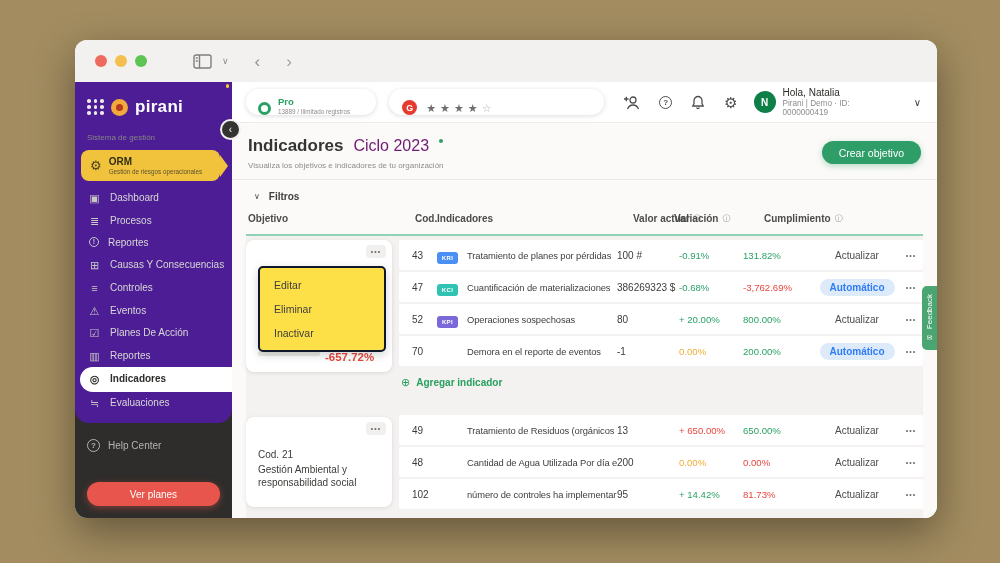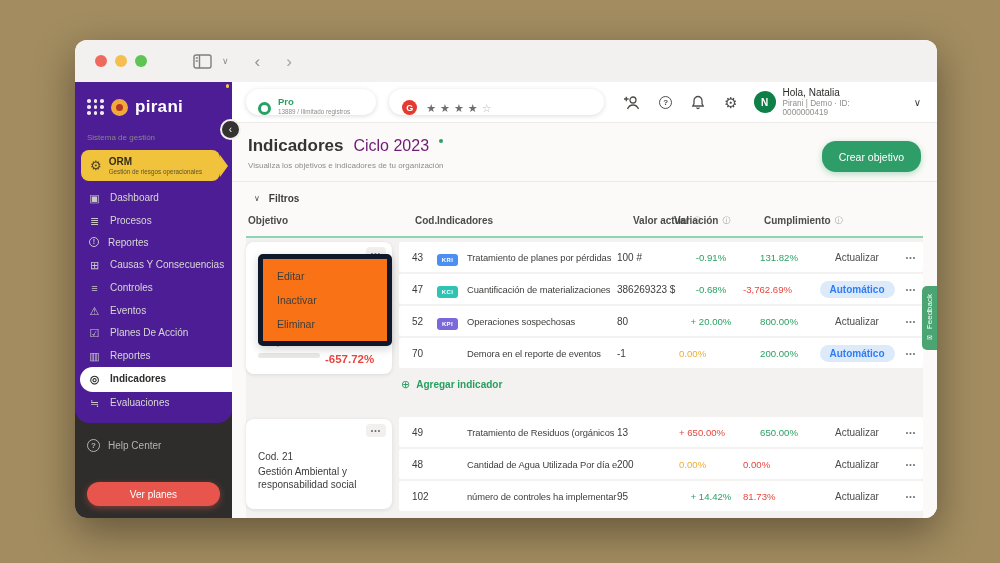--- a/index.html
+++ b/index.html
@@ -81,60 +81,60 @@
   .user-name{font-size:10px;font-weight:normal;color:#2b2b29;}
   .user-meta{font-size:8.2px;color:#8f8e8b;}
   .user-caret{margin-left:18px;font-size:10px;color:#3c3c3a;}
   
   .page-head{display:flex;align-items:flex-start;padding:13px 16px 9px;border-bottom:1px solid #eceae7;}
   .title-row{display:flex;align-items:baseline;gap:10px;}
   .pg-title{font-size:17px;font-weight:bold;color:#343432;margin:0;}
   .pg-cycle{font-size:16px;color:#701a75;}
   .cycle-dot{width:4px;height:4px;border-radius:50%;background:#2aa164;align-self:flex-start;margin-top:3px;}
   .pg-sub{font-size:8px;color:#8e8d8a;margin-top:5px;}
-  .crear-btn{margin-left:auto;margin-top:5px;background:#2f9d68;color:#fff;font-size:10.5px;height:31px;
+  .crear-btn{margin-left:auto;margin-top:5px;background:#2f9d68;color:#fff;font-size:10.5px;height:23px;
           padding:0 17px;border-radius:14px;border:none;font-family:inherit;box-shadow:0 2px 6px rgba(47,157,104,.35);}
   .filters-row{padding:11px 22px 8px;display:flex;gap:9px;align-items:center;}
   .flt-chev{font-size:8px;color:#4c4c4a;}
   .flt-label{font-size:10px;font-weight:bold;color:#3e3e3c;text-align:right;}
   
   .table{flex:1;padding:0 14px;min-height:0;display:flex;flex-direction:column;}
   .thead{position:relative;height:24px;border-bottom:2px solid #8ed3b4;flex:none;}
   .th{position:absolute;top:3px;font-size:10px;font-weight:bold;color:#4b4b49;display:flex;gap:4px;align-items:center;}
   .info{font-size:8px;color:#9b9a97;font-weight:normal;}
   .tbody{background:#f3f2f0;flex:1;padding-top:4px;min-height:0;}
   .group{display:flex;align-items:flex-start;}
   .obj-col{width:146px;margin-right:7px;flex:none;position:relative;}
   .rows-col{flex:1;min-width:0;}
   .card{background:#fff;border-radius:8px;box-shadow:0 1px 4px rgba(0,0,0,.1);position:relative;}
   .card1{height:132px;}
   .card2{height:90px;margin-top:2px;}
   .dots-btn{position:absolute;top:5px;right:6px;width:20px;height:13px;background:#f1f0ee;border-radius:4px;
           display:flex;align-items:center;justify-content:center;font-size:7px;letter-spacing:1px;color:#6b6b69;}
-  .menu{position:absolute;top:12px;left:12px;width:124px;background:#f97316;border-radius:5px;
-          box-shadow:0 3px 10px rgba(0,0,0,.18);border:5px solid #0f172a;padding:5px 0;z-index:5;}
+  .menu{position:absolute;top:26px;left:12px;width:124px;background:#fde047;border-radius:5px;
+          box-shadow:0 3px 10px rgba(0,0,0,.18);border:2px solid #0f172a;padding:5px 0;z-index:5;}
   .menu-item{padding:6px 14px;font-size:10.5px;color:#3e3e3c;}
   .cumpl{position:absolute;left:12px;bottom:9px;right:6px;}
   .cumpl-label{font-size:9px;color:#8f8e8b;}
   .cumpl-row{display:flex;gap:5px;margin-top:6px;}
   .cumpl-bar{width:62px;height:5px;background:#e9e8e5;border-radius:3px;flex:none;}
   .cumpl-val{font-size:11.5px;font-weight:bold;}
   .card2-txt{padding:32px 12px 0;}
   .card2-cod{font-size:10px;color:#3c3c3a;margin-bottom:3px;}
   .card2-name{font-size:10px;color:#3c3c3a;line-height:1.3;}
   .row{display:grid;grid-template-columns:38px 30px 1fr 62px 64px 72px 84px 24px;align-items:center;
        height:30px;background:#fff;margin-bottom:2px;border-radius:2px;}
   .c-cod{font-size:10px;color:#3b3b39;padding-left:13px;}
   .badge{display:inline-flex;align-items:center;justify-content:center;width:21px;height:12px;border-radius:3px;
        font-size:6px;font-weight:bold;color:#fff;letter-spacing:.4px;}
   .b-kri{background:#4a90f4;} .b-kci{background:#30c3b4;} .b-kpi{background:#7b68d9;}
   .c-name{font-size:9.4px;color:#3e3e3c;white-space:nowrap;overflow:hidden;letter-spacing:-.1px;}
   .c-val{font-size:10px;color:#3b3b39;}
   .c-var,.c-cum{font-size:9.6px;}
-  .green{color:#2aa164;text-align:center;} .red{color:#e8463e;} .orange{color:#f0ad33;}
+  .green{color:#2aa164;} .red{color:#e8463e;} .orange{color:#f0ad33;}
   .c-act{display:flex;justify-content:center;}
   .act-link{font-size:10px;color:#4c4c4a;}
   .act-auto{font-size:10px;color:#2f7df6;background:#ddeafa;padding:3px 10px;border-radius:11px;font-weight:bold;}
   .c-dots{font-size:7px;letter-spacing:1px;color:#6f6f6d;text-align:center;}
   .add-row{display:flex;gap:6px;align-items:center;padding:9px 2px 13px;color:#27a05f;}
   .add-ic{font-size:11px;line-height:1;}
   .add-label{font-size:10px;font-weight:bold;}
   .group-gap{height:14px;}
   
   .feedback{position:absolute;right:0;top:204px;width:15px;height:64px;background:#4ba572;
@@ -336,22 +336,22 @@
         </div>
 
         <div class="tbody">
 
           <div class="group">
             <div class="obj-col">
               <div class="card card1">
                 <span class="dots-btn">•••</span>
                 <div class="menu" id="ctx-menu">
                     <div class="menu-item">Editar</div>
+                    <div class="menu-item">Eliminar</div>
                     <div class="menu-item">Inactivar</div>
-                    <div class="menu-item">Eliminar</div>
                   </div>
                 <div class="cumpl">
                   <div class="cumpl-label">Cumplimiento</div>
                   <div class="cumpl-row">
                     <span class="cumpl-bar"></span>
                     <span class="cumpl-val red">-657.72%</span>
                   </div>
                 </div>
               </div>
             </div>

